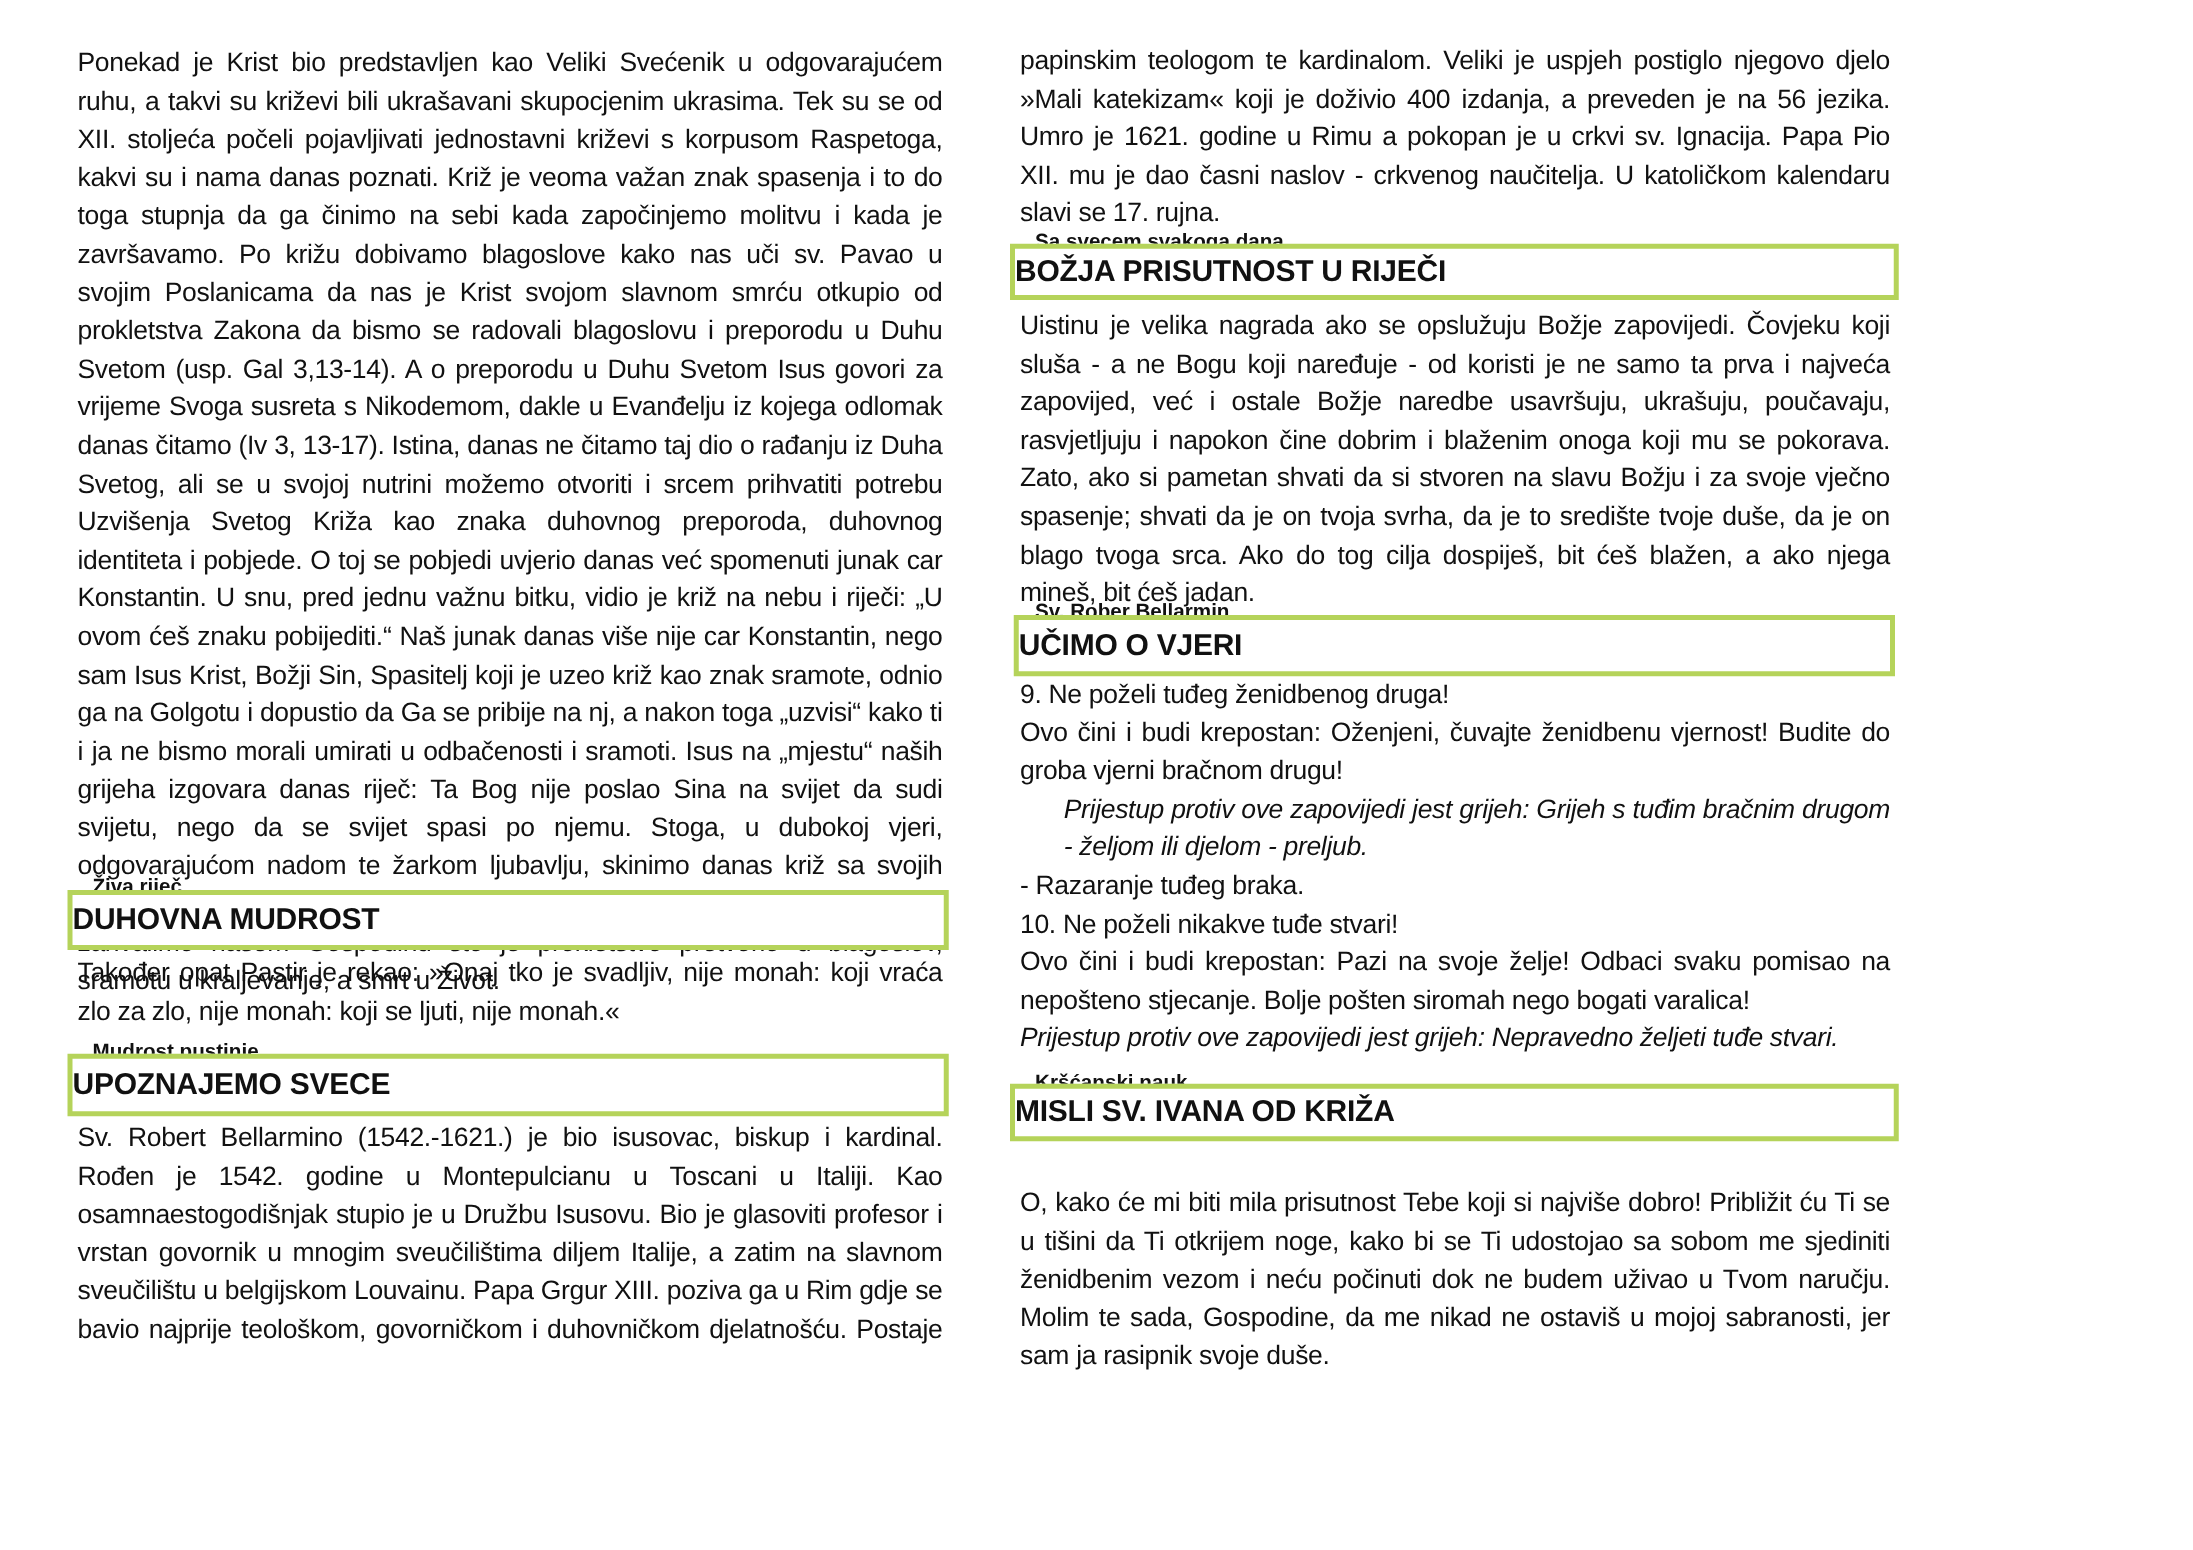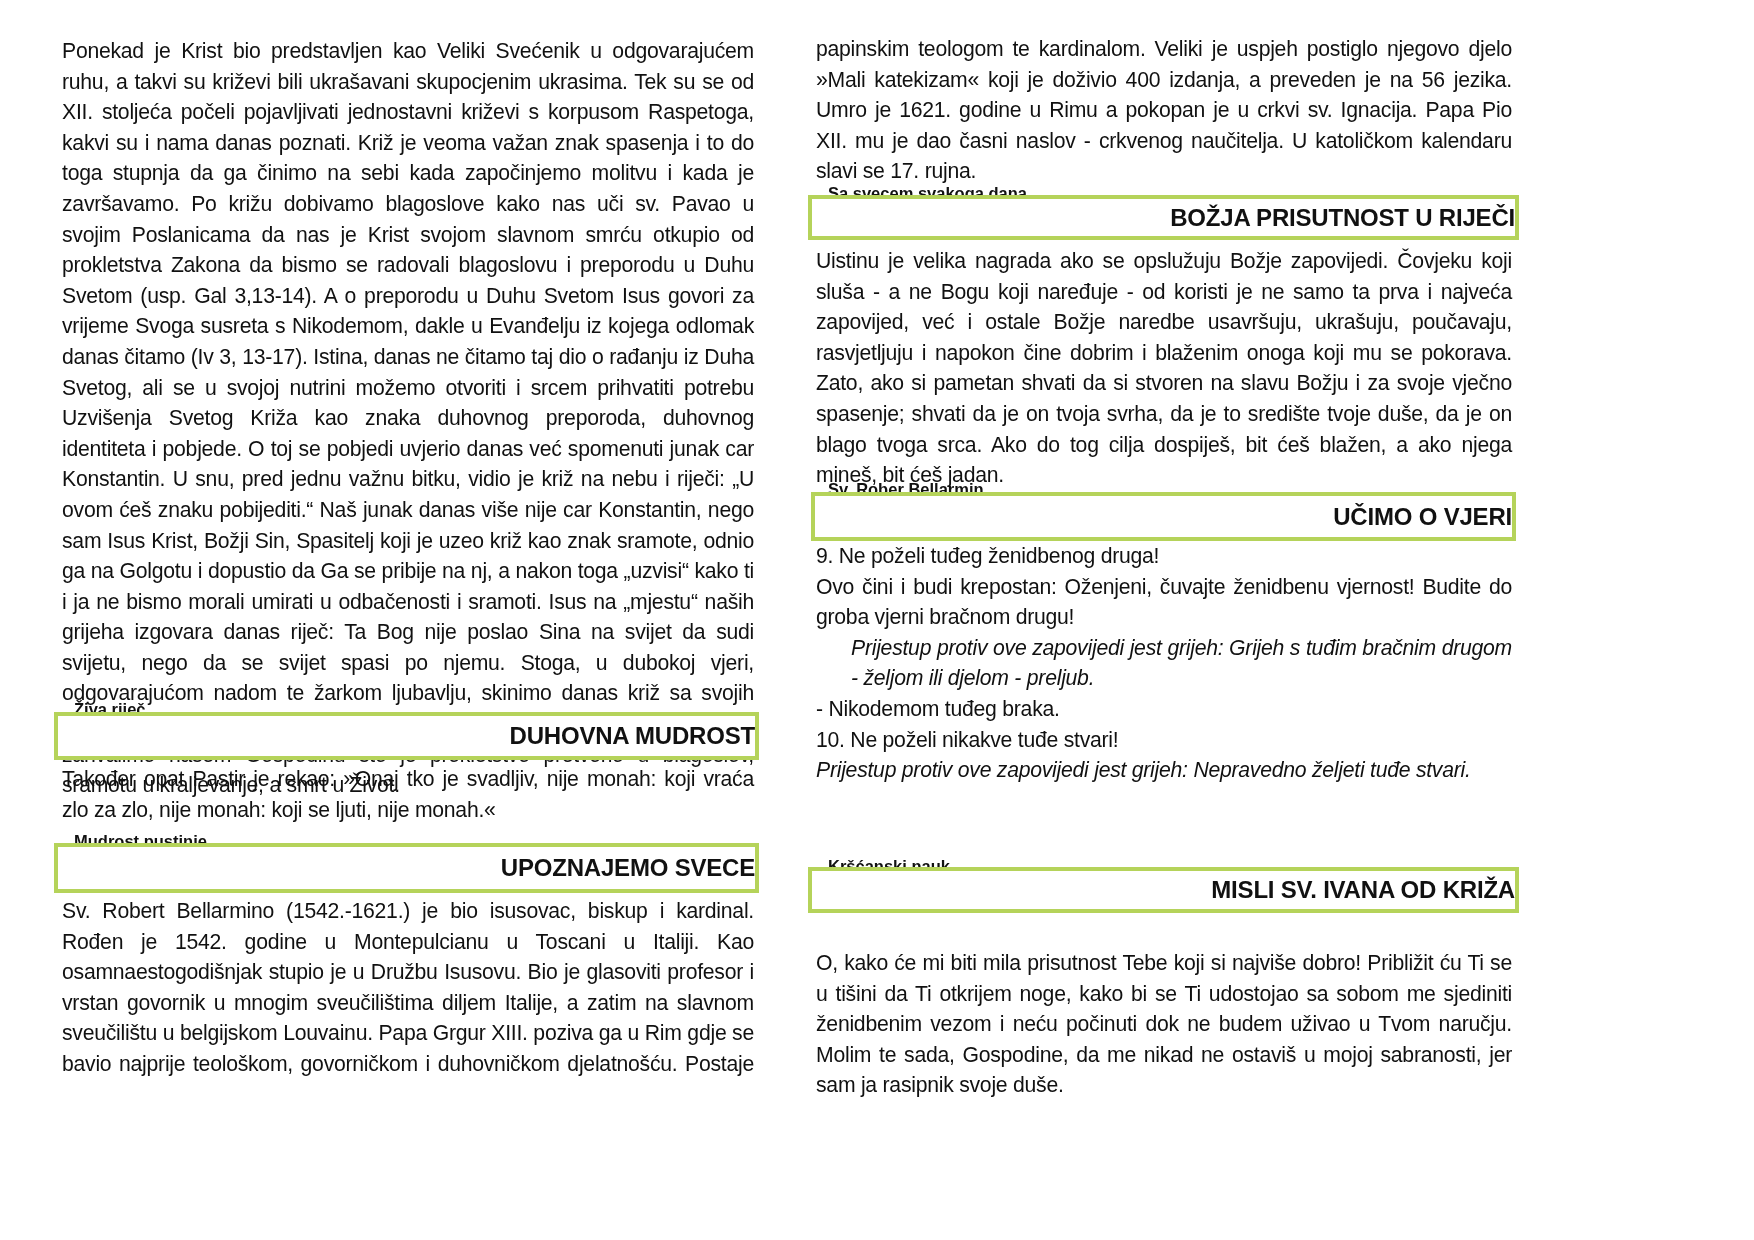--- a/index.html
+++ b/index.html
@@ -31,21 +31,21 @@
       text-align: left;
       line-height: 22px;
       margin: 12px;
     }
     .section-box {
       position: absolute;
       border: 4px solid #b5d35a;
       box-sizing: border-box;
       display: flex;
       align-items: center;
-      justify-content: flex-end;
+      justify-content: flex-start;
       background: #ffffff;
     }
     .section-title {
       font-size: 24px;
       font-weight: bold;
       letter-spacing: -0.2px;
       color: #111111;
     }
     .block {
       position: absolute;
@@ -95,22 +95,23 @@
 </div>
 <p class="source block" style="left:816px; top:466px; width:696px;">Sv. Rober Bellarmin</p>
 
 <div class="section-box" style="left: 811px; top: 492px; width: 705px; height: 49px; border-color: rgb(181, 211, 90);">
   <span class="section-title">UČIMO O VJERI</span>
 </div>
 <div class="block" style="left:816px; top:541px; width:696px;">
   <span class="line">9. Ne poželi tuđeg ženidbenog druga!</span>
   <p class="para last-left">Ovo čini i budi krepostan: Oženjeni, čuvajte ženidbenu vjernost! Budite do groba vjerni bračnom drugu!</p>
   <p class="para last-left" style="font-style: italic; margin-left: 35px;">Prijestup protiv ove zapovijedi jest grijeh: Grijeh s tuđim bračnim drugom - željom ili djelom - preljub.</p>
-  <span class="line">- Nikodemom tuđeg braka.</span>
+  <span class="line">- Razaranje tuđeg braka.</span>
   <span class="line">10. Ne poželi nikakve tuđe stvari!</span>
+  <p class="para last-left">Ovo čini i budi krepostan: Pazi na svoje želje! Odbaci svaku pomisao na nepošteno stjecanje. Bolje pošten siromah nego bogati varalica!</p>
   <span class="line italic">Prijestup protiv ove zapovijedi jest grijeh: Nepravedno željeti tuđe stvari.</span>
 </div>
 <p class="source block" style="left:816px; top:843px; width:696px;">Kršćanski nauk</p>
 
 <div class="section-box" style="left: 808px; top: 867px; width: 711px; height: 46px; border-color: rgb(181, 211, 90);">
   <span class="section-title">MISLI SV. IVANA OD KRIŽA</span>
 </div>
 <div class="block" style="left:816px; top:948px; width:696px;">
   <p class="para last-left">O, kako će mi biti mila prisutnost Tebe koji si najviše dobro! Približit ću Ti se u tišini da Ti otkrijem noge, kako bi se Ti udostojao sa sobom me sjediniti ženidbenim vezom i neću počinuti dok ne budem uživao u Tvom naručju. Molim te sada, Gospodine, da me nikad ne ostaviš u mojoj sabranosti, jer sam ja rasipnik svoje duše.</p>
 </div>

